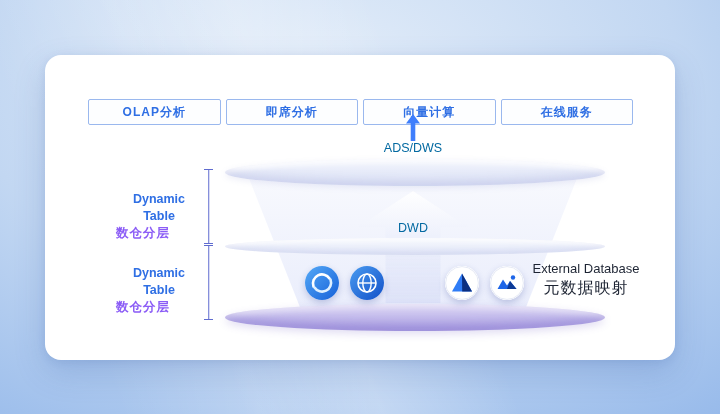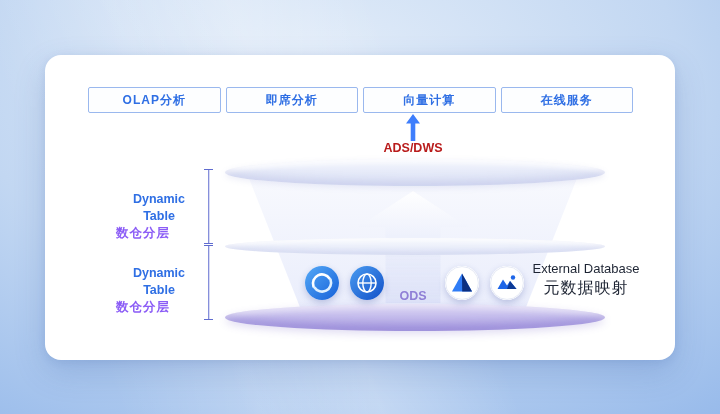--- a/index.html
+++ b/index.html
@@ -13,32 +13,32 @@
     background:
       linear-gradient(70deg, rgba(255,255,255,0) 28%, rgba(255,255,255,0.28) 44%, rgba(255,255,255,0) 60%),
       linear-gradient(250deg, rgba(255,255,255,0) 55%, rgba(255,255,255,0.18) 70%, rgba(255,255,255,0) 86%);
   }
   .card {
     position:absolute; left:45px; top:55px; width:630px; height:305px;
     background:#ffffff; border-radius:16px;
     box-shadow: 0 12px 32px rgba(40,80,160,0.20), 0 2px 8px rgba(40,80,160,0.10);
   }
   
-  .top-row { position:absolute; left:43px; top:32px; width:545px; height:26px; display:flex; gap:5px; }
+  .top-row { position:absolute; left:43px; top:44px; width:545px; height:26px; display:flex; gap:5px; }
   .top-box {
     flex:1; display:flex; align-items:center; justify-content:center;
     border:1px solid #9ab8ee; border-radius:2px; background:#fdfeff;
     color:#2f6fe4; font-size:12px; font-weight:600; letter-spacing:1px;
   }
   
   .up-arrow { position:absolute; left:361px; top:59px; width:14px; height:27px; }
   
   .layer-label {
     position:absolute; left:308px; width:120px; text-align:center;
-    font-size:12.5px; color:#b91c1c; font-weight:700; z-index:6;
+    font-size:12.5px; color:#0369a1; font-weight:400; z-index:6;
   }
   .lbl-ads { top:86px; }
   .lbl-dwd { top:166px; }
   .lbl-ods { top:234px; color:#8F7FD6; font-weight:700; }
   
   .funnel {
     position:absolute; left:195px; top:118px; width:346px; height:140px; z-index:1;
     clip-path: polygon(2% 0, 98% 0, 82% 100%, 18% 100%);
     background: linear-gradient(180deg, rgba(228,233,250,0.25), rgba(224,229,250,0.70));
   }
@@ -109,23 +109,23 @@
         <path d="M7 0 L14 9.5 H9.3 V27 H4.7 V9.5 H0 Z" fill="#3E7EFC"></path>
       </svg>
     </div>
 
     <div class="funnel"></div>
     <div class="big-arrow"></div>
 
     <div class="layer-label lbl-ads">ADS/DWS</div>
     <div class="disk e1"></div>
 
+    <div class="layer-label lbl-dwd">DWD</div>
     <div class="disk e2"></div>
 
-    <div class="layer-label lbl-ods">ODS</div>
     <div class="disk e3"></div>
 
     <div class="bracket br1"></div>
     <div class="left-group lg1">
       <div class="left-title">Dynamic Table</div>
       <div class="left-sub">数仓分层</div>
     </div>
 
     <div class="bracket br2"></div>
     <div class="left-group lg2">

